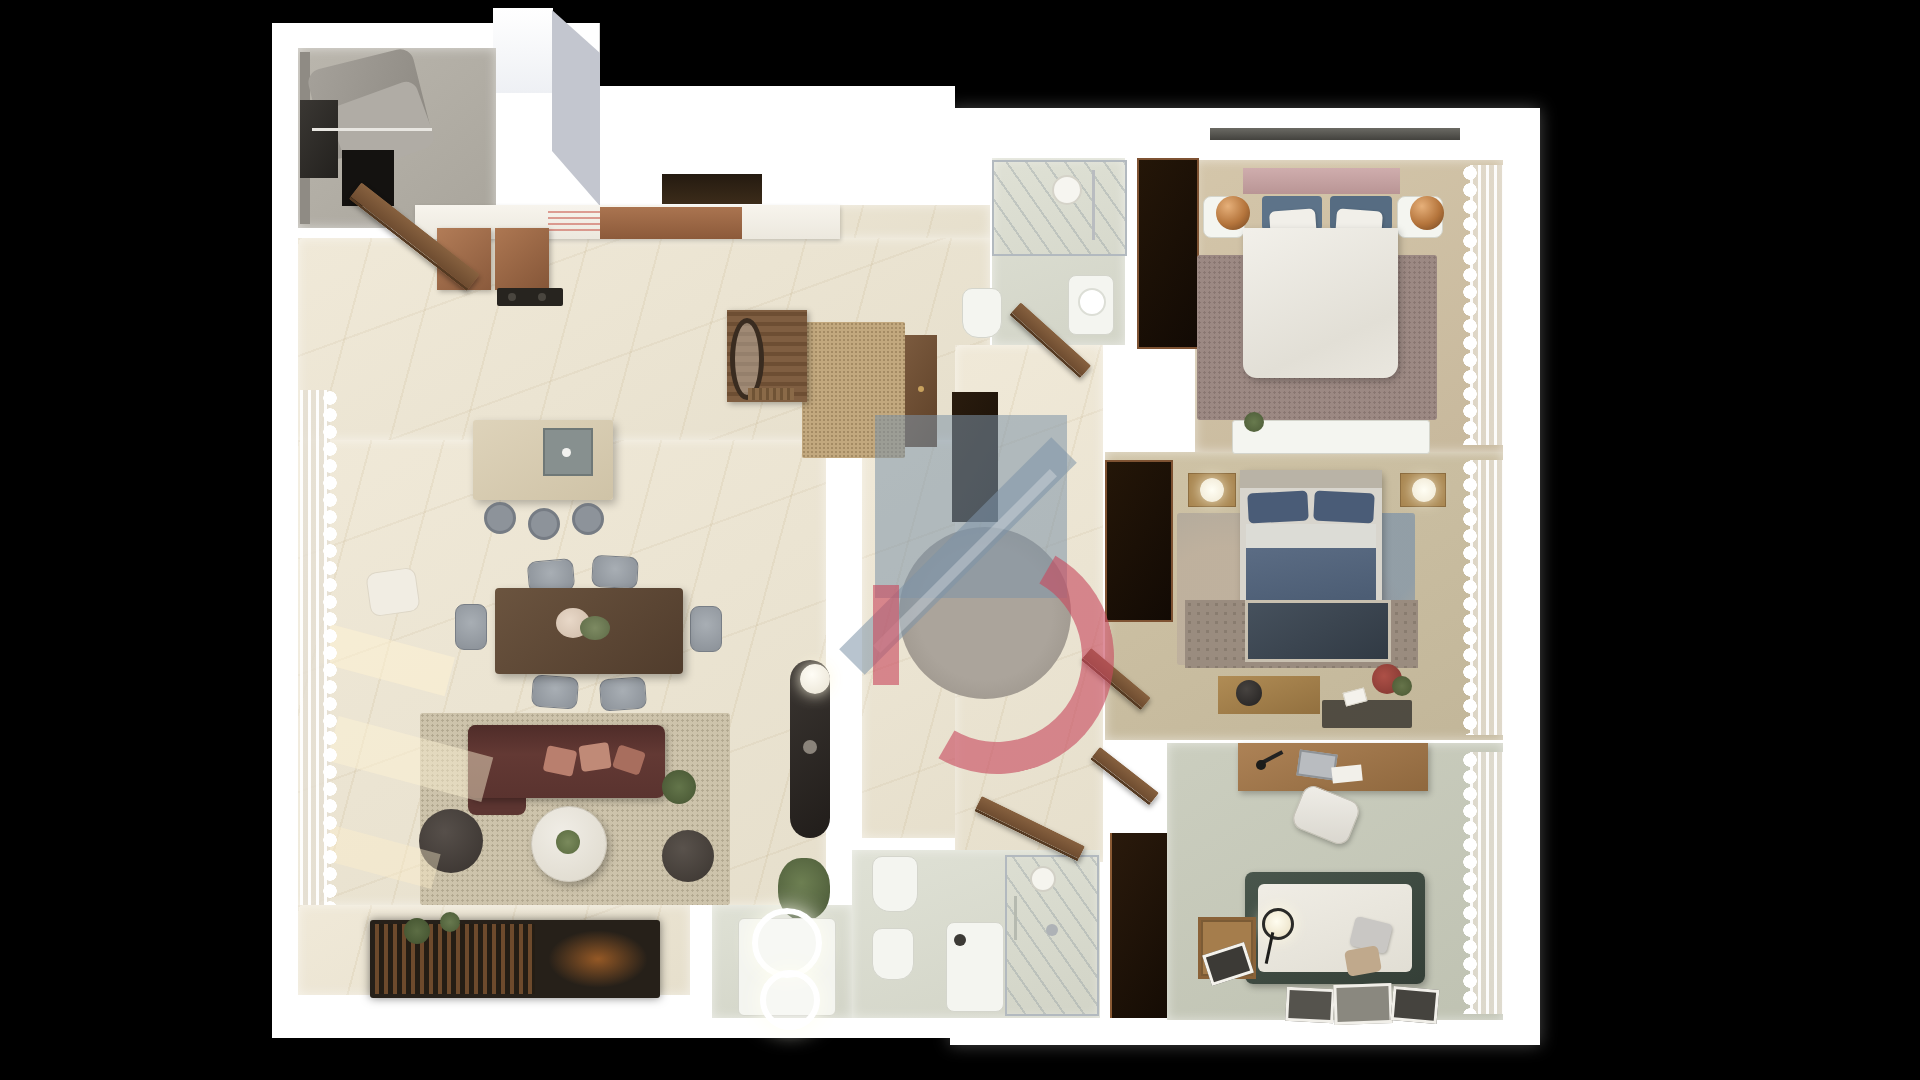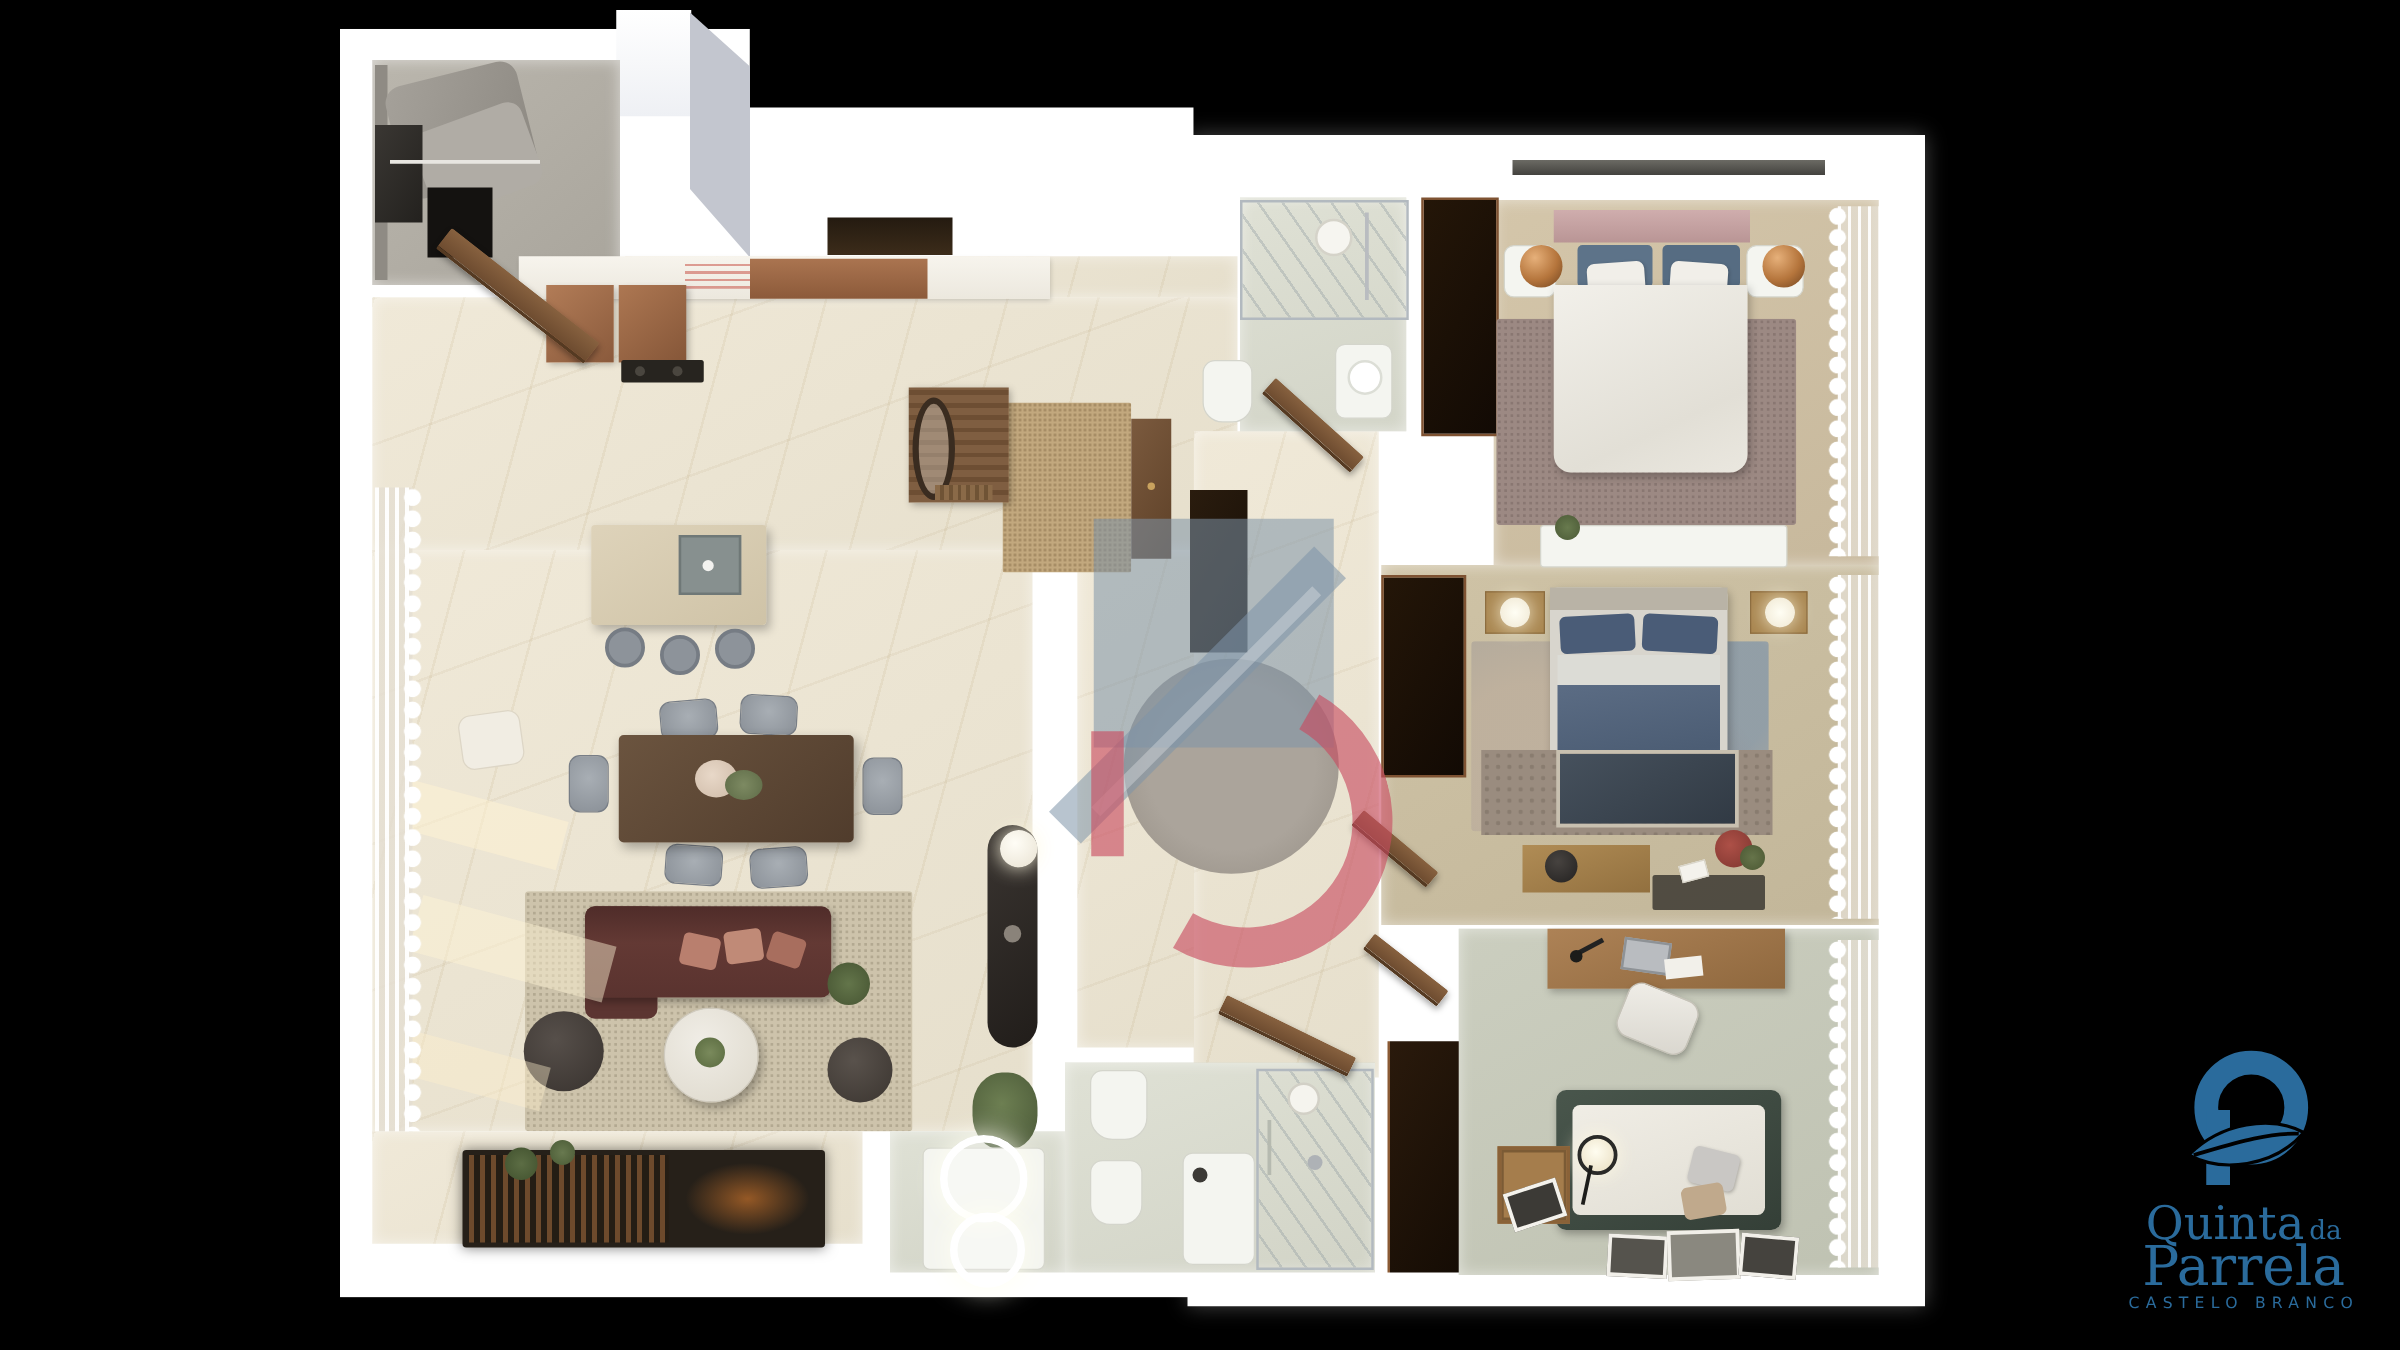--- a/index.html
+++ b/index.html
@@ -221,29 +221,14 @@
   <div class="a wood-door" style="left:355px;top:180px;width:150px;height:18px;transform:rotate(38deg);transform-origin:left center;"></div>
 
   <div id="wm" class="a" style="left:0;top:0;width:1920px;height:1080px;">
     <div class="a" style="left:875px;top:415px;width:192px;height:183px;background:var(--wm-blue);"></div>
     <div class="a" style="left:808px;top:538px;width:300px;height:36px;background:var(--wm-blue);transform:rotate(-45deg);"></div>
     <div class="a" style="left:840px;top:556px;width:250px;height:10px;background:rgba(245,245,245,.3);transform:rotate(-45deg);"></div>
     <div class="a" style="left:873px;top:585px;width:26px;height:100px;background:var(--wm-red);"></div>
     <div class="a" style="left:880px;top:540px;width:170px;height:170px;border:32px solid var(--wm-red);border-top-color:transparent;border-left-color:transparent;border-radius:50%;transform:rotate(-15deg);"></div>
   </div>
 
-  <div class="a" style="left:1690px;top:836px;width:210px;height:220px;">
-    <div class="a" style="left:47px;top:0;width:126px;height:126px;">
-      <svg width="126" height="126" viewBox="0 0 126 126" xmlns="http://www.w3.org/2000/svg">
-        <circle cx="64" cy="50" r="36" fill="none" stroke="#2a6b9c" stroke-width="19"></circle>
-        <line x1="37.5" y1="52" x2="37.5" y2="112" stroke="#2a6b9c" stroke-width="19"></line>
-        <path d="M 14 88 C 40 62, 80 56, 106 70 C 82 98, 40 102, 14 88 Z" fill="#2a6b9c" stroke="#000" stroke-width="2.5"></path>
-        <path d="M 18 88 C 46 80, 76 70, 102 71" fill="none" stroke="#000" stroke-width="3"></path>
-      </svg>
-    </div>
-    <div class="a brandtxt" style="left:0;top:124px;width:210px;font-size:37px;">
-      <span>Quinta</span><span style="font-size:21px;margin-left:4px;">da</span>
-    </div>
-    <div class="a brandtxt" style="left:0;top:156px;width:210px;font-size:44px;">Parrela</div>
-    <div class="a brandtxt" style="left:0;top:200px;width:210px;font-size:12.5px;letter-spacing:5px;font-family:'DejaVu Sans',sans-serif;">CASTELO BRANCO</div>
-  </div>
 
 </div>
 
 </body></html>

